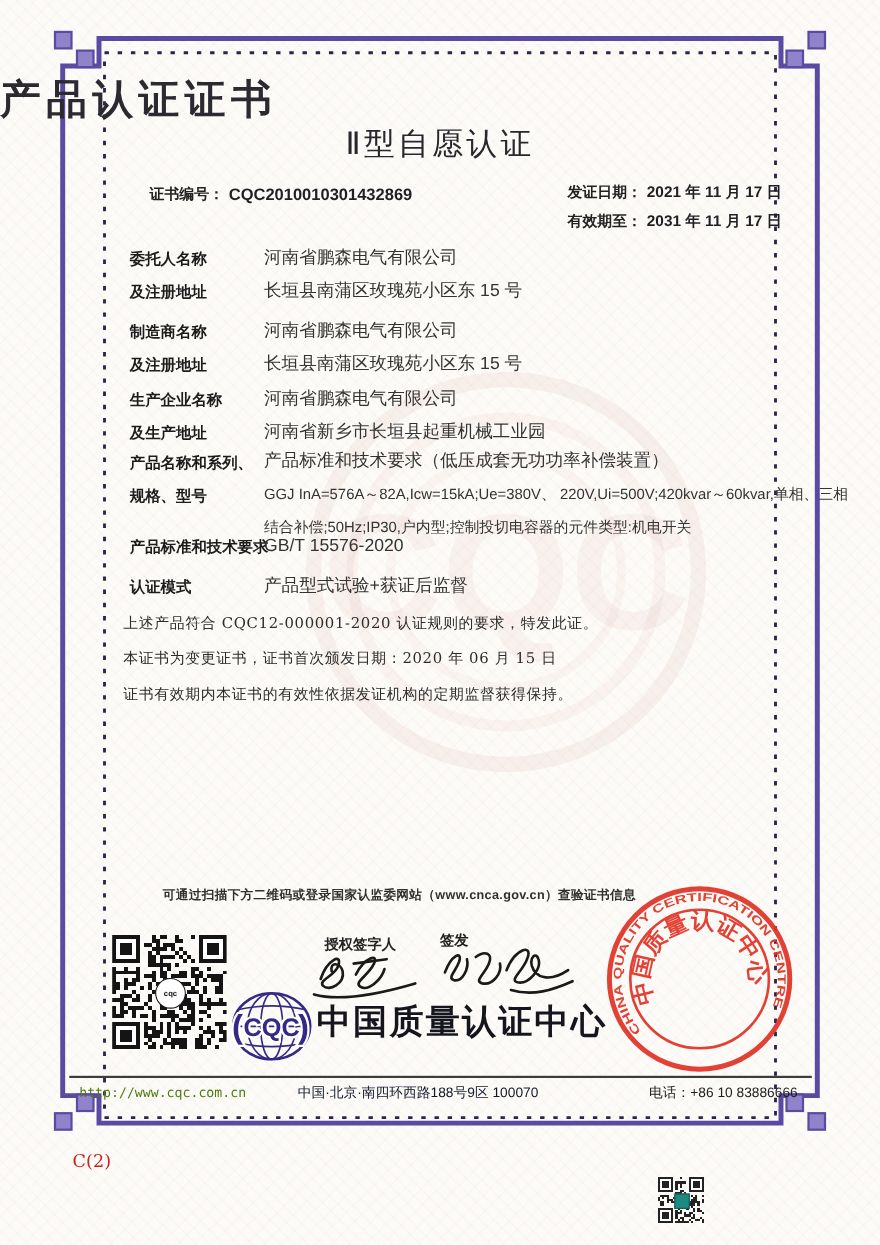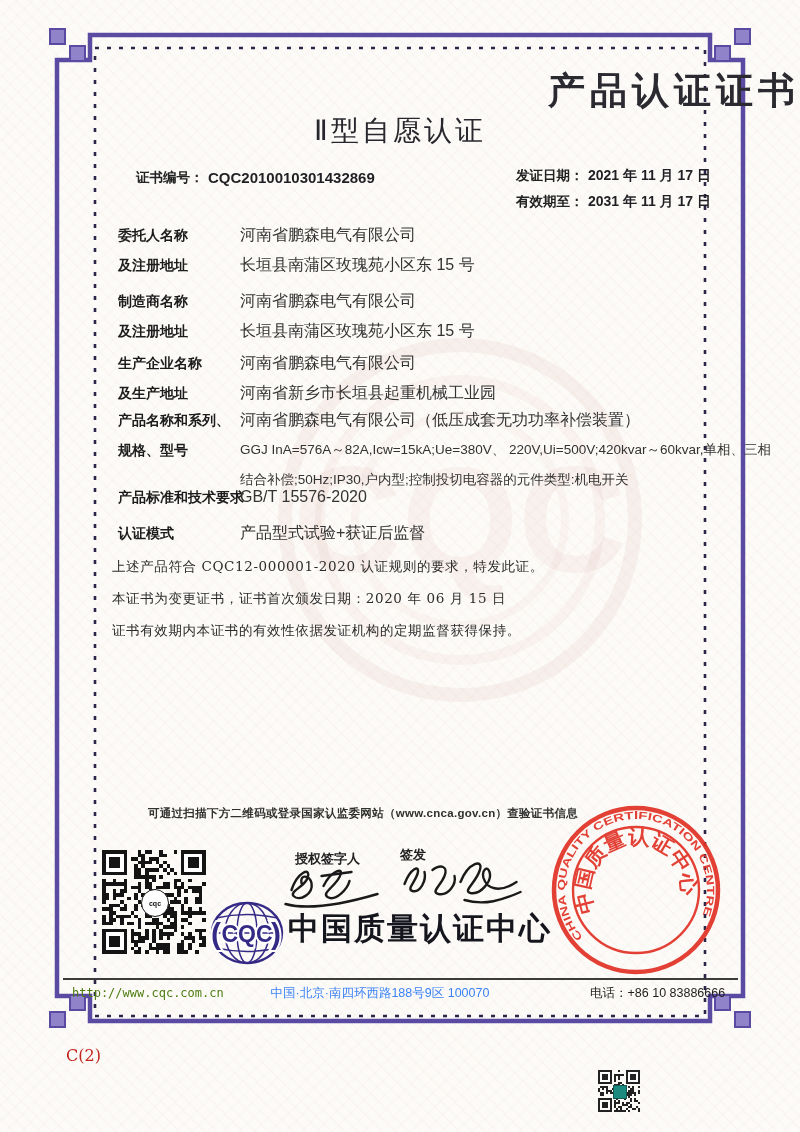--- a/index.html
+++ b/index.html
@@ -8,21 +8,21 @@
   .page::before{content:"";position:absolute;inset:0;
     background:repeating-linear-gradient(45deg,rgba(208,160,150,0.045) 0 2px,transparent 2px 9px),
                repeating-linear-gradient(-45deg,rgba(208,160,150,0.035) 0 2px,transparent 2px 11px);
     pointer-events:none;}
   .abs{position:absolute;}
   svg{display:block;}
 
   .frame-svg{position:absolute;left:0;top:0;}
   .watermark{position:absolute;left:250px;top:320px;opacity:.8;pointer-events:none;}
 
-  .title{left:0;right:0;top:66px;text-align:right;font-size:37px;font-weight:bold;
+  .title{left:0;right:0;top:66px;text-align:left;font-size:37px;font-weight:bold;
          color:#2a2a30;letter-spacing:5px;}
   .subtitle{left:0;right:0;top:112px;text-align:center;font-size:28px;font-weight:400;
             color:#27272d;letter-spacing:3px;}
   .meta-label{font-family:"DejaVu Serif",serif;font-size:13.5px;font-weight:bold;color:#222;margin-left:16px;}
   .meta-value{font-size:15px;font-weight:bold;color:#1f1f24;}
   .cert-no{left:120px;top:168px;}
   .date-row1{left:500px;top:166px;}
   .date-row2{left:500px;top:192px;}
   .meta-row span{vertical-align:middle;}
 
@@ -43,21 +43,21 @@
 
   .qr-big{left:102px;top:848px;width:104px;height:108px;}
   .qr-center{left:141px;top:889px;width:26px;height:26px;background:#fff;border:1.5px solid #1a1a1a;
              border-radius:50%;display:flex;align-items:center;justify-content:center;
              font-size:7px;font-weight:bold;color:#111;}
   .qr-small{left:598px;top:1070px;width:42px;height:42px;}
   .qr-small-center{left:613px;top:1085px;width:12px;height:12px;background:#1d8a80;border:1px solid #0f5a52;}
 
   .footer-rule{left:63px;top:978px;width:675px;height:2px;background:#3c3c3c;}
   .footer-url{left:72px;top:986px;font-family:"DejaVu Sans Mono",monospace;font-size:12px;color:#4d7c0f;}
-  .footer-address{left:180px;width:400px;top:985px;text-align:center;font-size:12.5px;color:#3b82f6;}
+  .footer-address{left:180px;width:400px;top:985px;text-align:center;font-size:12.5px;color:#0f172a;}
   .footer-phone{left:590px;top:985px;font-size:12.5px;color:#1e1e1e;}
 
   .serial-prefix{left:66px;top:1046px;font-family:"DejaVu Serif",serif;font-size:16px;color:#c4251d;}
   .serial-number{left:114px;top:1035px;font-family:"DejaVu Sans Mono",monospace;font-size:28px;
                  font-weight:bold;color:#c4251d;letter-spacing:2px;}
 
   .seal-svg{left:546px;top:800px;opacity:.93;}
   .sig1{left:275px;top:858px;}
   .sig2{left:392px;top:850px;}
   .logo-svg{left:209px;top:900px;}
@@ -139,21 +139,21 @@
       <div class="fvalue">河南省新乡市长垣县起重机械工业园</div>
     </div>
   </div>
 
   <div>
     <div class="label-col" style="top:405px">
       <div class="flabel">产品名称和系列、</div>
       <div class="flabel">规格、型号</div>
     </div>
     <div class="value-col" style="top:405px;width:510px">
-      <div class="fvalue">河南省鹏森电气有限公司（低压成套无功功率补偿装置）</div>
+      <div class="fvalue">产品标准和技术要求（低压成套无功功率补偿装置）</div>
       <div class="fvalue small">GGJ InA=576A～82A,Icw=15kA;Ue=380V、 220V,Ui=500V;420kvar～60kvar,单相、三相</div>
       <div class="fvalue small">结合补偿;50Hz;IP30,户内型;控制投切电容器的元件类型:机电开关</div>
     </div>
   </div>
 
   <div>
     <div class="label-col" style="top:482px;width:150px">
       <div class="flabel">产品标准和技术要求</div>
     </div>
     <div class="value-col" style="top:482px">

